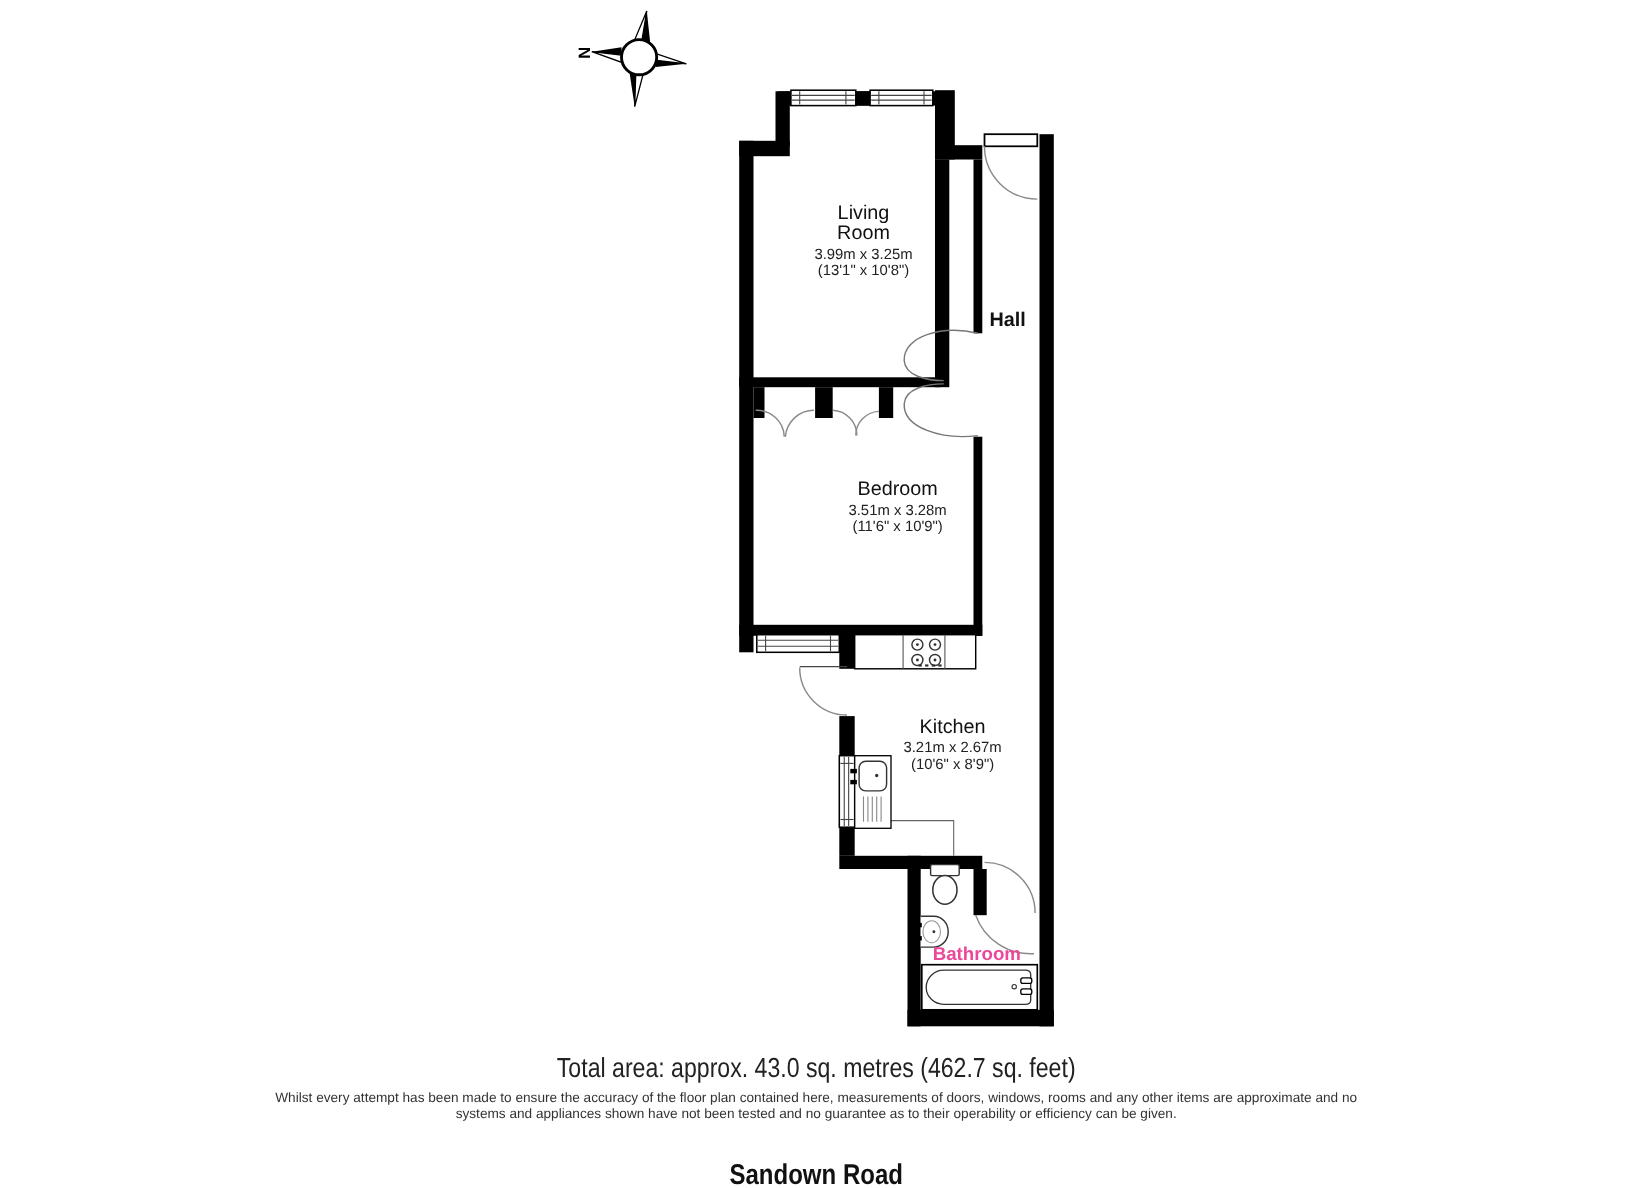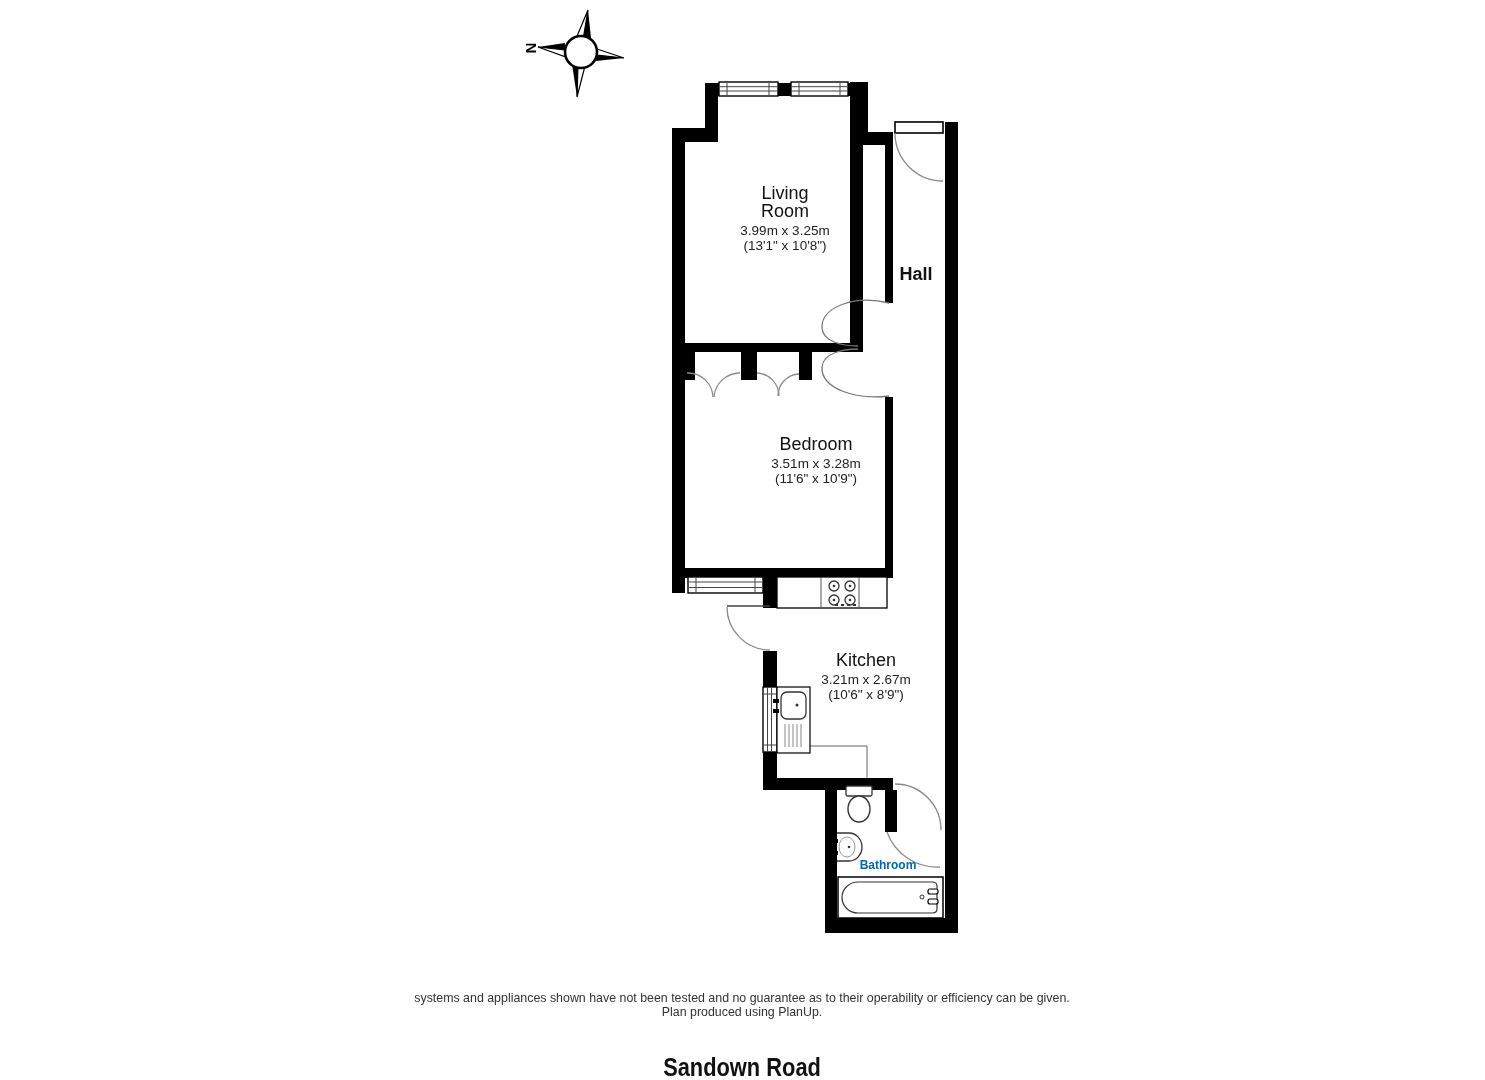--- a/index.html
+++ b/index.html
@@ -9,21 +9,21 @@
   .lbl{position:absolute;transform:translateX(-50%);text-align:center;white-space:nowrap;}
   .room-name{font-weight:normal;font-size:18px;line-height:18px;color:#111;}
   .room-dim{font-size:13.5px;line-height:15px;color:#222;}
   .title-big{font-weight:bold;font-size:26px;color:#111;}
   .stretch{display:inline-block;transform:scaleX(0.84);transform-origin:center;}
   .total-line{font-size:25px;color:#222;}
   .street{font-weight:bold;font-size:26px;color:#111;}
   .disclaimer{position:absolute;left:742px;transform:translateX(-50%);text-align:center;
               font-size:12.4px;line-height:14px;color:#333;white-space:nowrap;}
   .hall-lbl{font-weight:bold;font-size:18px;color:#111;}
-  .bath-lbl{font-weight:bold;font-size:12px;color:#0369a1;}
+  .bath-lbl{font-weight:bold;font-size:17px;color:#ec4899;}
 </style>
 </head>
 <body>
 
 <div class="canvas">
 
   <svg width="1485" height="1080" viewBox="0 0 1485 1080">
 
     <g>
 
@@ -179,39 +179,42 @@
   </svg>
 
 
   <div class="lbl" style="left:785px;top:184px;">
     <div class="room-name">Living</div>
     <div class="room-name">Room</div>
     <div class="room-dim" style="margin-top:3px;">3.99m x 3.25m</div>
     <div class="room-dim">(13'1" x 10'8")</div>
   </div>
 
-  <div class="lbl hall-lbl" style="left:916px;top:264px;">Hall</div>
+  <div class="lbl hall-lbl" style="left:916px;top:280px;">Hall</div>
 
   <div class="lbl" style="left:816px;top:435px;">
     <div class="room-name">Bedroom</div>
     <div class="room-dim" style="margin-top:3px;">3.51m x 3.28m</div>
     <div class="room-dim">(11'6" x 10'9")</div>
   </div>
 
   <div class="lbl" style="left:866px;top:651px;">
     <div class="room-name">Kitchen</div>
     <div class="room-dim" style="margin-top:3px;">3.21m x 2.67m</div>
     <div class="room-dim">(10'6" x 8'9")</div>
   </div>
 
   <div class="lbl bath-lbl" style="left:888px;top:858px;">Bathroom</div>
 
+  <div class="lbl total-line" style="left:742px;top:957px;">
+    <span class="stretch">Total area: approx. 43.0 sq. metres (462.7 sq. feet)</span>
+  </div>
 
   <div class="disclaimer" style="top:991px;">
+    <div>Whilst every attempt has been made to ensure the accuracy of the floor plan contained here, measurements of doors, windows, rooms and any other items are approximate and no</div>
     <div>systems and appliances shown have not been tested and no guarantee as to their operability or efficiency can be given.</div>
-    <div>Plan produced using PlanUp.</div>
   </div>
 
   <div class="lbl street" style="left:742px;top:1052px;">
     <span class="stretch">Sandown Road</span>
   </div>
 
 </div>
 
 </body></html>

